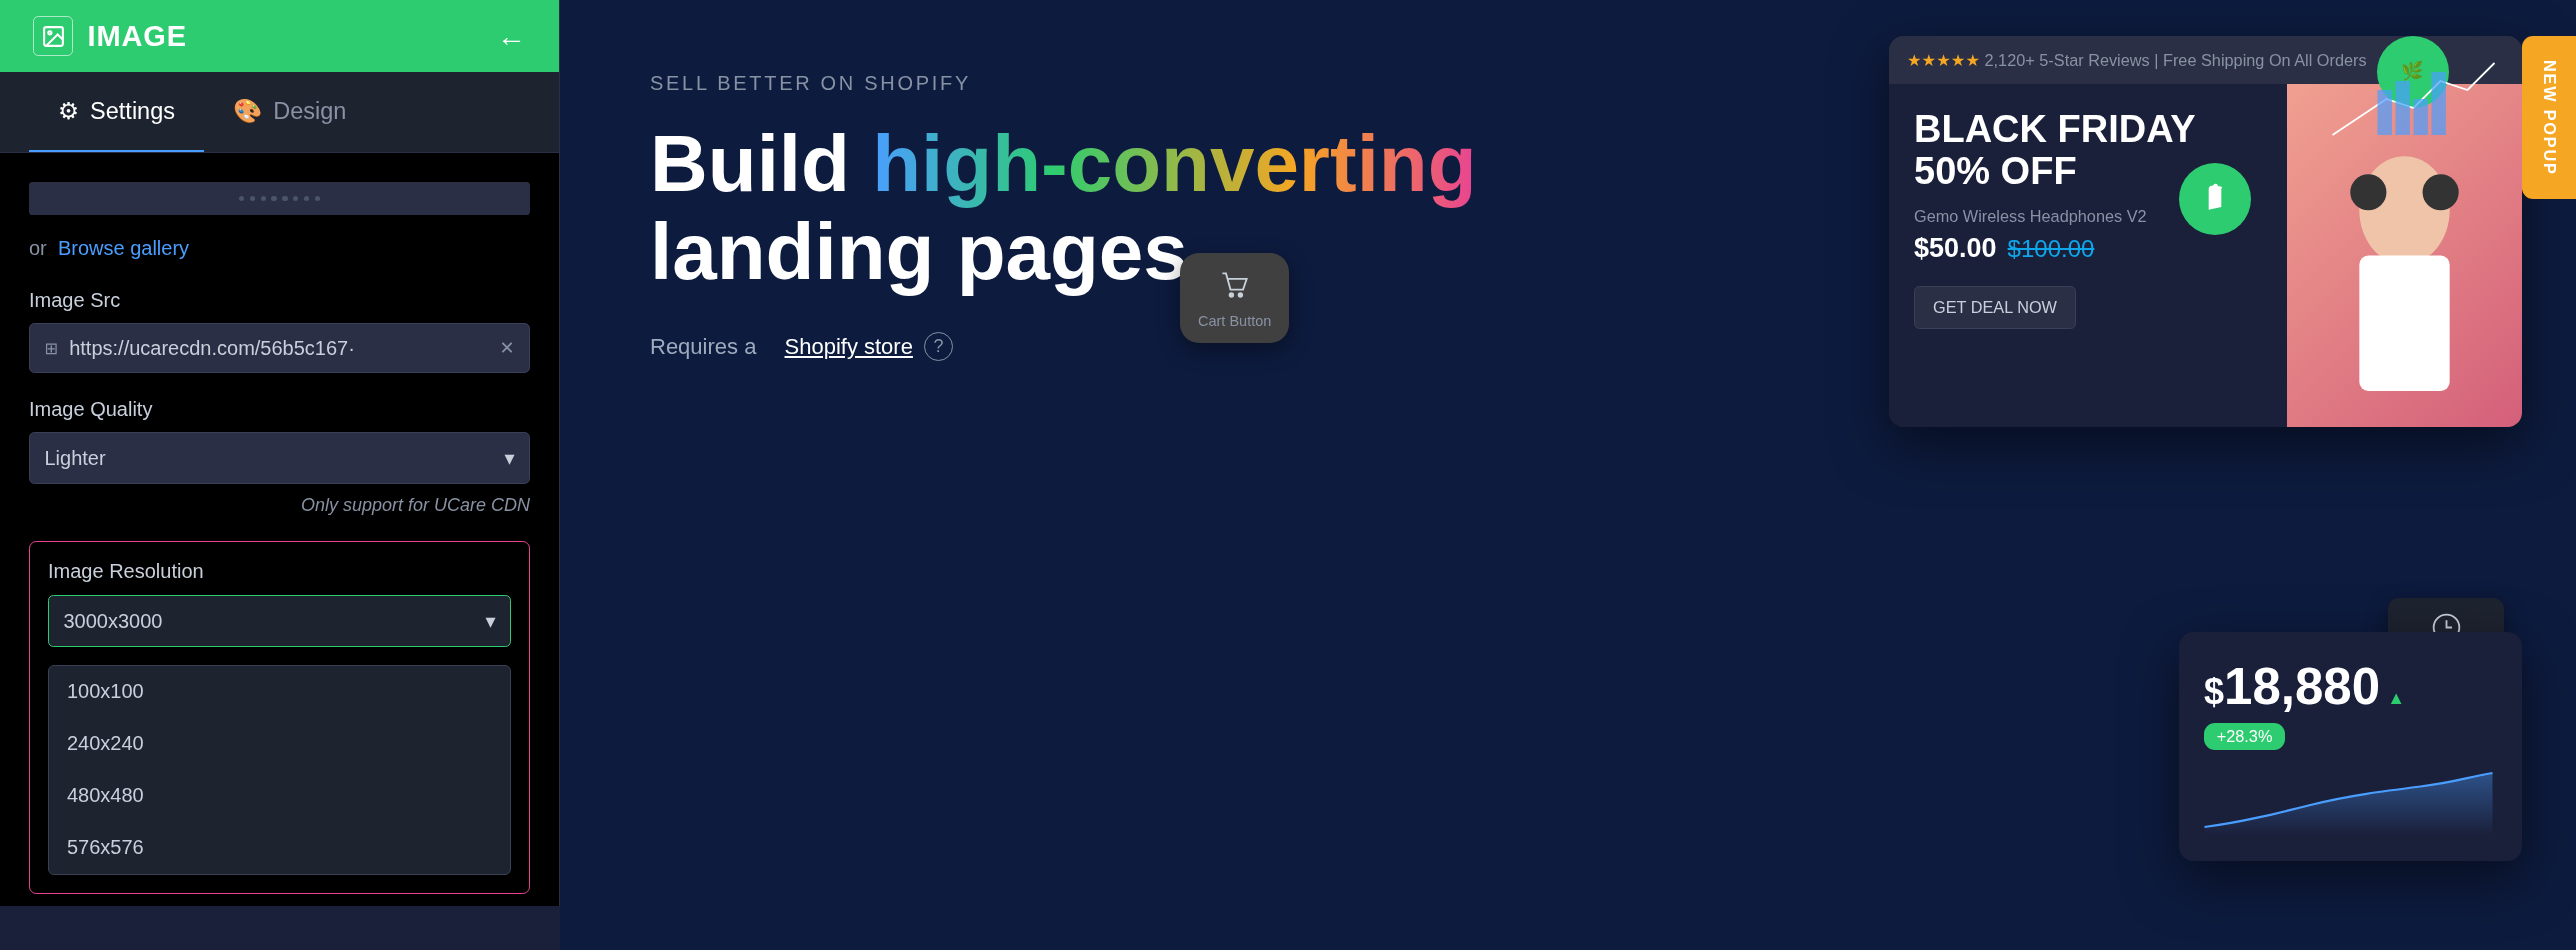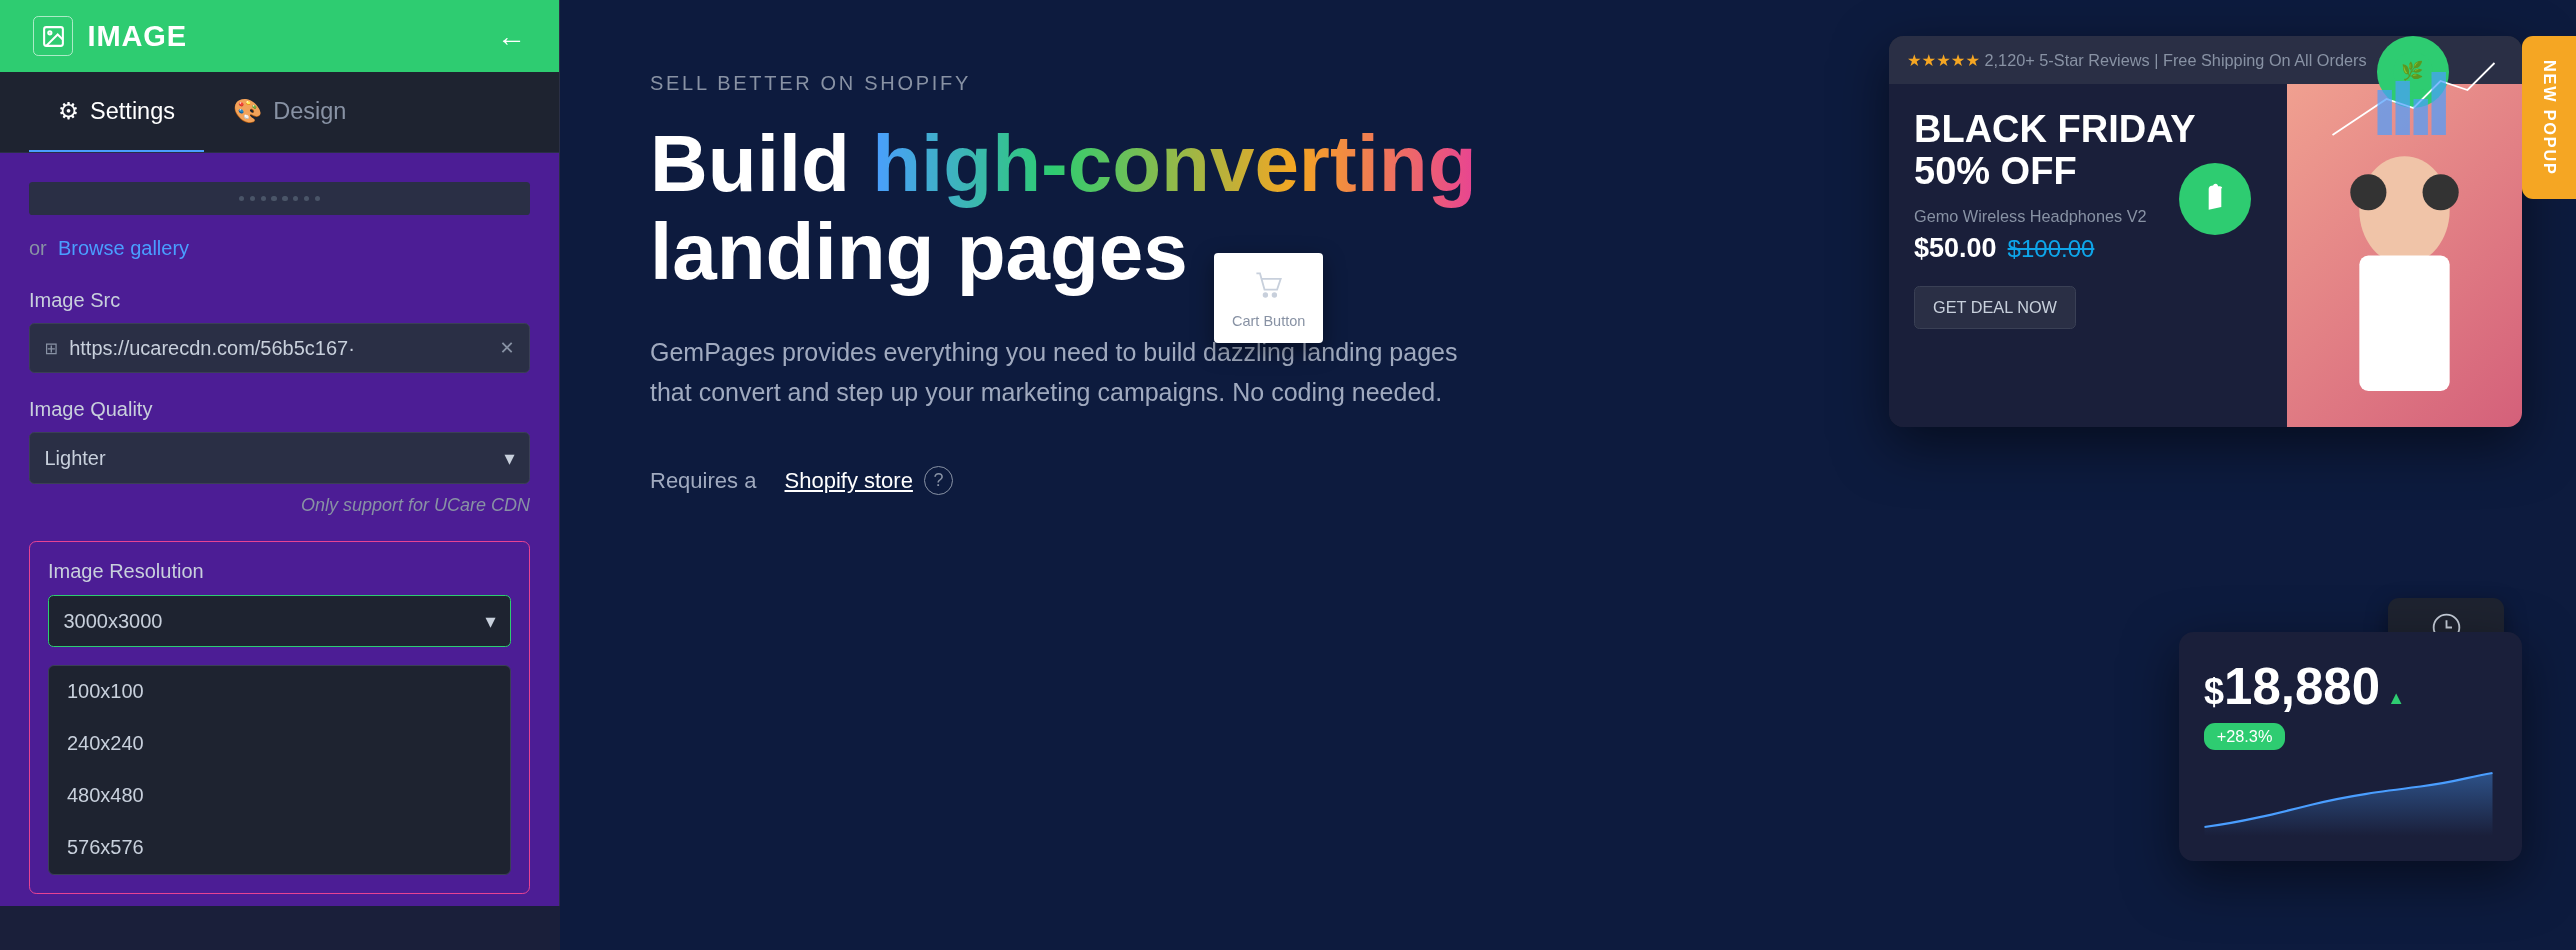--- a/index.html
+++ b/index.html
@@ -2,21 +2,21 @@
 <html style="font-size:14.5px"><head>
   <meta charset="utf-8">
   <style>
     * { box-sizing: border-box; margin: 0; padding: 0; }
     body { font-family: -apple-system, BlinkMacSystemFont, 'Segoe UI', sans-serif; background: #1a1f3a; width: 2576px; height: 951px; overflow: hidden; display: flex; }
 
     
     .left-panel {
       width: 560px;
       min-width: 560px;
-      background: #4c1d95;
+      background: #000000;
       display: flex;
       flex-direction: column;
       height: 906px;
       border-right: 0.9px solid #2a2f45;
     }
 
     .panel-header {
       background: #2ecc71;
       display: flex;
       align-items: center;
@@ -489,24 +489,24 @@
       height: 72px;
       background: #2ecc71;
       border-radius: 50%;
       display: flex;
       align-items: center;
       justify-content: center;
     }
 
     .cart-widget {
       position: absolute;
-      left: 654px;
+      left: 620px;
       top: 253px;
-      background: #ffffff;
-      border-radius: 4px;
+      background: #404040;
+      border-radius: 19px;
       padding: 14.5px 18px;
       font-size: 16.3px;
       color: #c8d0dc;
       text-align: center;
       box-shadow: 0 7.2px 22px rgba(0,0,0,0.4);
     }
 
     .countdown-widget {
       position: absolute;
       right: 72px;
@@ -599,21 +599,20 @@
 </div>
 
 <div class="right-panel">
   <div class="sell-label">SELL BETTER ON SHOPIFY</div>
 
   <div class="main-heading">
     <span>Build </span><span class="high-converting">high-converting</span><br>
     <span>landing pages</span>
   </div>
 
-  <div class="description">GemPages provides everything you need to build dazzling landing pages that convert and step up your marketing campaigns. No coding needed.</div>
 
 
   <div class="requires-row">
     <span>Requires a</span>
     &nbsp;<a class="shopify-link">Shopify store</a>
     <div class="help-icon">?</div>
   </div>
 
   <div class="preview-card">
     <div class="card-header">

